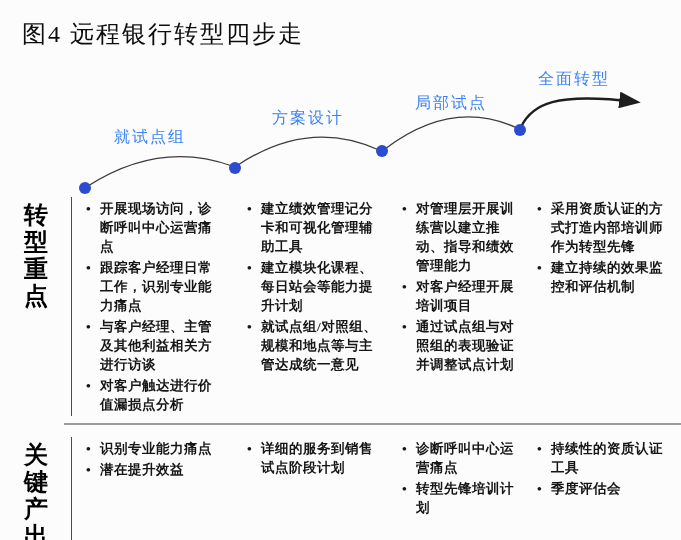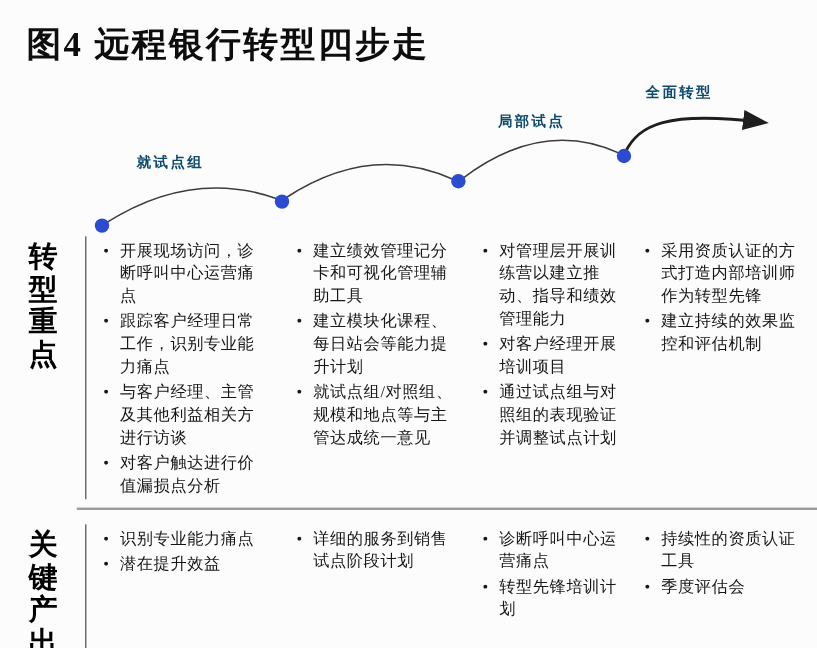--- a/index.html
+++ b/index.html
@@ -7,30 +7,30 @@
     width: 681px; height: 540px;
     background: #fcfcfc;
     font-family: "Liberation Serif", "DejaVu Serif", serif;
     color: #111;
     overflow: hidden;
   }
   .page { position: relative; width: 681px; height: 540px; }
 
   .title {
     position: absolute; left: 22px; top: 18px;
-    font-size: 29px; font-weight: bold; letter-spacing: 2px;
+    font-size: 24px; font-weight: normal; letter-spacing: 2px;
     color: #0d0d0d; white-space: nowrap;
   }
 
   .steps-svg { position: absolute; left: 0; top: 0; width: 681px; height: 215px; }
 
   .stage-label {
     position: absolute;
-    font-size: 12px; font-weight: bold; letter-spacing: 2px;
-    color: #0c4a6e; white-space: nowrap;
+    font-size: 16px; font-weight: normal; letter-spacing: 2px;
+    color: #3b82f6; white-space: nowrap;
   }
   .stage-1 { left: 114px; top: 127px; }
   .stage-2 { left: 272px; top: 108px; }
   .stage-3 { left: 415px; top: 93px; }
   .stage-4 { left: 538px; top: 69px; }
 
   .band {
     position: absolute; left: 0; width: 681px;
     display: grid;
     grid-template-columns: 72px 161px 155px 135px 158px;
@@ -38,21 +38,21 @@
   .band-focus  { top: 197px; }
   .band-output { top: 437px; }
 
   .row-label {
     border-right: 1.5px solid #4a4a4a;
     padding: 5px 0 0 24px;
     font-size: 24px; font-weight: bold; letter-spacing: 3px;
     line-height: 27px; color: #000000;
   }
 
-  .col { padding: 2px 9px 0 13px; }
+  .col { padding: 2px 9px 0 13px; font-weight: bold; }
   .col ul { margin: 0; padding: 0; list-style: none; }
   .col li {
     position: relative;
     padding-left: 15px;
     margin-bottom: 2px;
     font-size: 13.5px; line-height: 19px; letter-spacing: 0.5px;
     color: #161616;
   }
   .col li::before {
     content: "\2022";
@@ -82,20 +82,21 @@
     <path d="M 238 165 Q 309 118 379 150" fill="none" stroke-width="1.3" stroke="#3c3c3c"></path>
     <path d="M 385 149 Q 452 98 517 128" fill="none" stroke-width="1.3" stroke="#3c3c3c"></path>
     <path d="M 521 127 C 532 104 555 92 636 102" fill="none" stroke-width="2.4" marker-end="url(#arrowhead)" stroke="#1e1e1e"></path>
     <circle cx="85" cy="188" r="6" fill="#2b4bd0"></circle>
     <circle cx="235" cy="168" r="6" fill="#2b4bd0"></circle>
     <circle cx="382" cy="151" r="6" fill="#2b4bd0"></circle>
     <circle cx="520" cy="130" r="6" fill="#2b4bd0"></circle>
   </svg>
 
   <div class="stage-label stage-1">就试点组</div>
+  <div class="stage-label stage-2">方案设计</div>
   <div class="stage-label stage-3">局部试点</div>
   <div class="stage-label stage-4">全面转型</div>
 
   <div class="band band-focus">
     <div class="row-label">
       <div>转型</div>
       <div>重点</div>
     </div>
     <div class="col">
       <ul>

